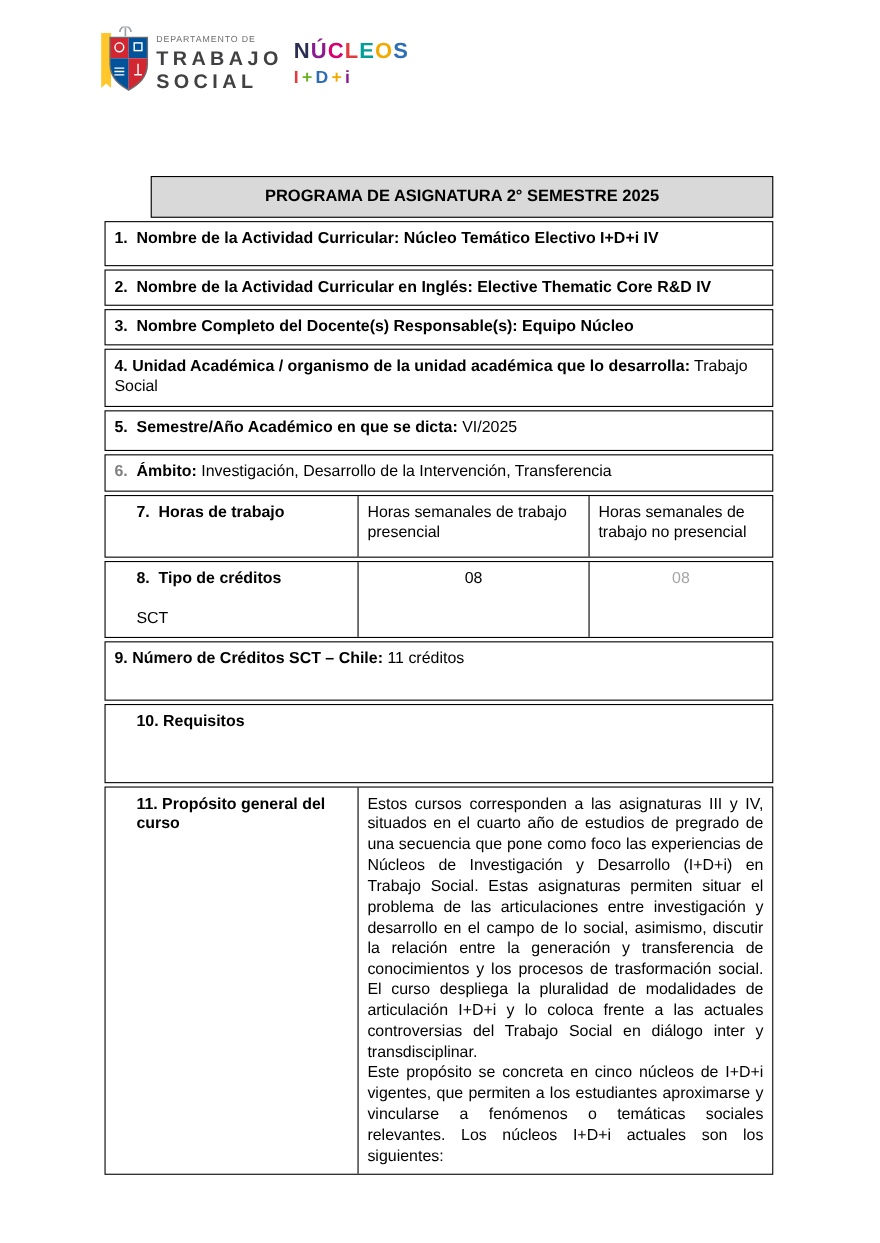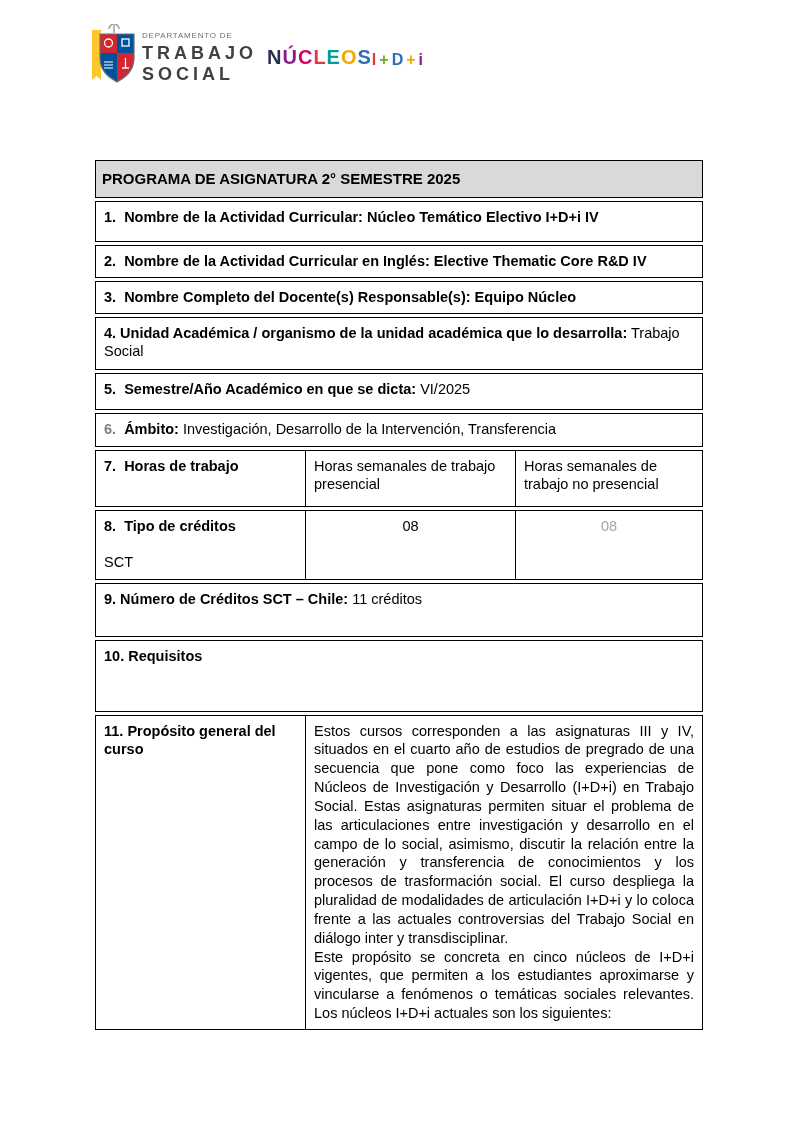--- a/index.html
+++ b/index.html
@@ -10,40 +10,40 @@
     font-family:"Liberation Sans", sans-serif;
     font-size:14.5px; line-height:1.3;
     overflow:hidden;
   }
 
   
   .hdr { position:absolute; left:86px; top:24px; display:flex; align-items:center; }
   .dept-text { display:flex; flex-direction:column; justify-content:center; }
   .dept-small { font-size:8px; color:#6d6e71; letter-spacing:0.8px; margin-bottom:2px; }
   .dept-big { font-size:18px; font-weight:bold; color:#414042; letter-spacing:4px; line-height:1.15; }
-  .nucleos { display:flex; flex-direction:row; align-items:flex-end; margin-left:10px; }
+  .nucleos { display:flex; flex-direction:column; align-items:flex-start; margin-left:10px; }
   .nucleos-word { font-size:20px; font-weight:bold; letter-spacing:1px; }
   .nucleos-sub { font-size:16px; font-weight:bold; letter-spacing:3px; margin-top:1px; }
 
   
   .doc-table { position:absolute; left:95px; top:160px; width:608px; }
   .row {
     border:1px solid var(--border,#000);
     margin-top:3px; background:#fff;
     padding:6px 8px;
   }
   .row.title-row {
     margin-top:0; background:var(--header-bg,#d9d9d9);
-    text-align:left; font-weight:bold; font-size:15px;
-    padding:8px 6px; min-height:34px;
+    text-align:center; font-weight:bold; font-size:15px;
+    padding:8px 6px; min-height:34px;margin-left:42px;
   }
   .row.cells { display:flex; padding:0; }
   .cell { padding:6px 8px; }
   .cell + .cell { border-left:1px solid var(--border,#000); }
-  .c1 { flex:0 0 209px; width:209px; }
+  .c1 { flex:0 0 209px; width:209px;margin-left:20px; }
   .c2 { flex:0 0 210px; width:210px; }
   .c3 { flex:1; }
   .cgrow { flex:1; }
 
   .bold { font-weight:bold; }
   .center { text-align:center; }
   .justify { text-align:justify; }
   .muted-num { color:var(--muted-num,#7f7f7f); font-weight:bold; }
   .muted-val { color:var(--muted-value,#a6a6a6); }
   .mt { margin-top:12px; }

